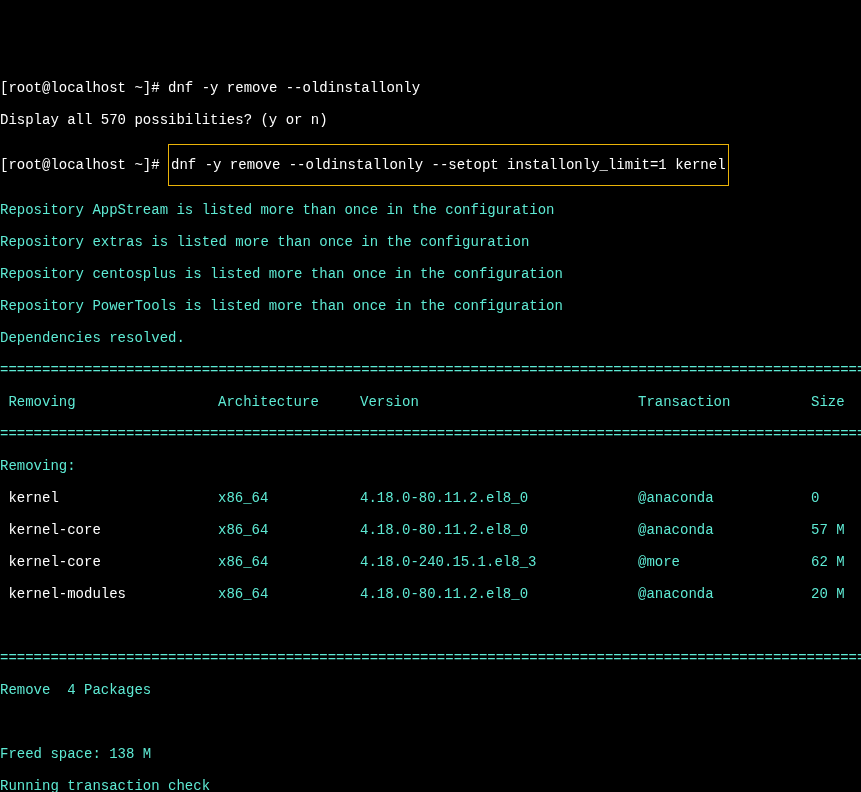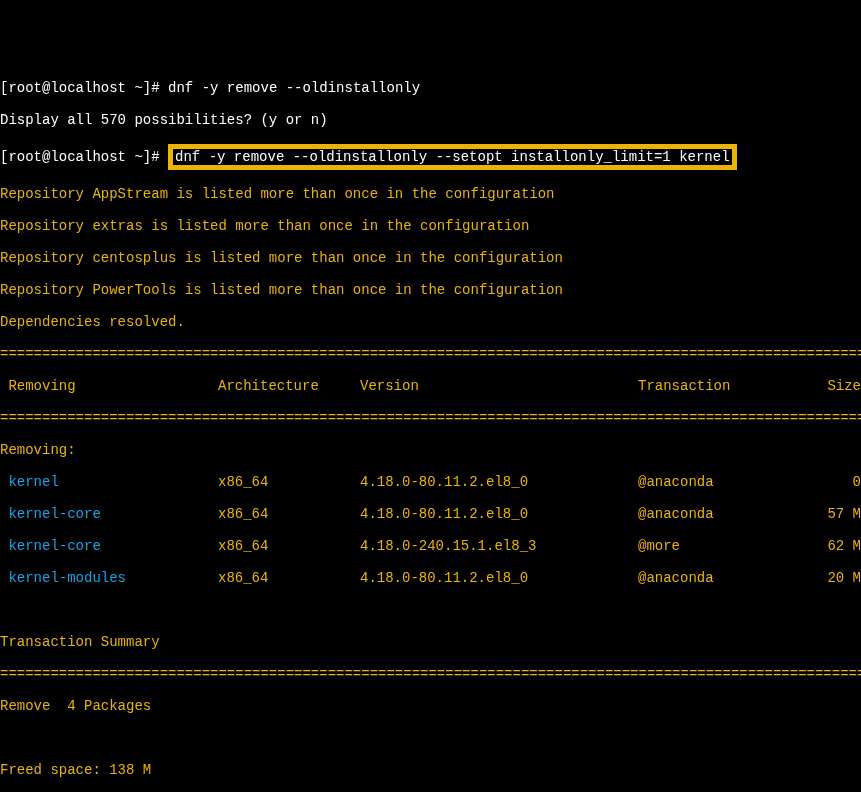--- a/index.html
+++ b/index.html
@@ -1,26 +1,26 @@
 <!DOCTYPE html>
 <html><head>
 <meta charset="utf-8">
 <style>
 html,body{margin:0;padding:0;background:#000;color:#00ff00;font-family:"Courier New",monospace;font-size:14px;line-height:16px;white-space:pre}
 .w{width:861px;height:792px;padding:0;overflow:hidden;position:relative}
 .wh{color:#ffffff}
-.rd{color:#0ea5e9}
-.gr{color:#eab308}
-.box{border:5px solid #eab308;display:inline-block;padding:0 2px}
+.rd{color:#ffffff}
+.gr{color:#5eead4}
+.box{border:1px solid #eab308;display:inline-block;padding:12px 2px}
 .row{display:flex}
 .c1{width:218px}
 .c2{width:142px}
 .c3{width:278px}
 .c4{width:173px}
-.c5{width:50px;text-align:right}
+.c5{width:50px;}
 </style>
 </head>
 <body>
 
 
 <div class="w">
 <div><span class="wh">[</span><span class="wh">root@localhost</span><span class="wh"> </span><span class="wh">~</span><span class="wh">]# </span><span class="wh">dnf -y remove --oldinstallonly</span></div>
 <div class="wh">Display all 570 possibilities? (y or n)</div>
 <div><span class="wh">[</span><span class="wh">root@localhost</span><span class="wh"> </span><span class="wh">~</span><span class="wh">]# </span><span class="box"><span class="wh">dnf -y remove --oldinstallonly --setopt installonly_limit=1 kernel</span></span></div>
 <div class="gr">Repository AppStream is listed more than once in the configuration</div>
@@ -30,21 +30,20 @@
 <div class="gr">Dependencies resolved.</div>
 <div class="gr">===================================================================================================================</div>
 <div class="row gr"><span class="c1"> Removing</span><span class="c2">Architecture</span><span class="c3">Version</span><span class="c4">Transaction</span><span class="c5">Size</span></div>
 <div class="gr">===================================================================================================================</div>
 <div class="gr">Removing:</div>
 <div class="row"><span class="c1 rd"> kernel</span><span class="c2 gr">x86_64</span><span class="c3 gr">4.18.0-80.11.2.el8_0</span><span class="c4 gr">@anaconda</span><span class="c5 gr">0</span></div>
 <div class="row"><span class="c1 rd"> kernel-core</span><span class="c2 gr">x86_64</span><span class="c3 gr">4.18.0-80.11.2.el8_0</span><span class="c4 gr">@anaconda</span><span class="c5 gr">57 M</span></div>
 <div class="row"><span class="c1 rd"> kernel-core</span><span class="c2 gr">x86_64</span><span class="c3 gr">4.18.0-240.15.1.el8_3</span><span class="c4 gr">@more</span><span class="c5 gr">62 M</span></div>
 <div class="row"><span class="c1 rd"> kernel-modules</span><span class="c2 gr">x86_64</span><span class="c3 gr">4.18.0-80.11.2.el8_0</span><span class="c4 gr">@anaconda</span><span class="c5 gr">20 M</span></div>
 <div> </div>
-<div class="gr">Transaction Summary</div>
 <div class="gr">===================================================================================================================</div>
 <div class="gr">Remove  4 Packages</div>
 <div> </div>
 <div class="gr">Freed space: 138 M</div>
 <div class="gr">Running transaction check</div>
 
 
 
 
 

